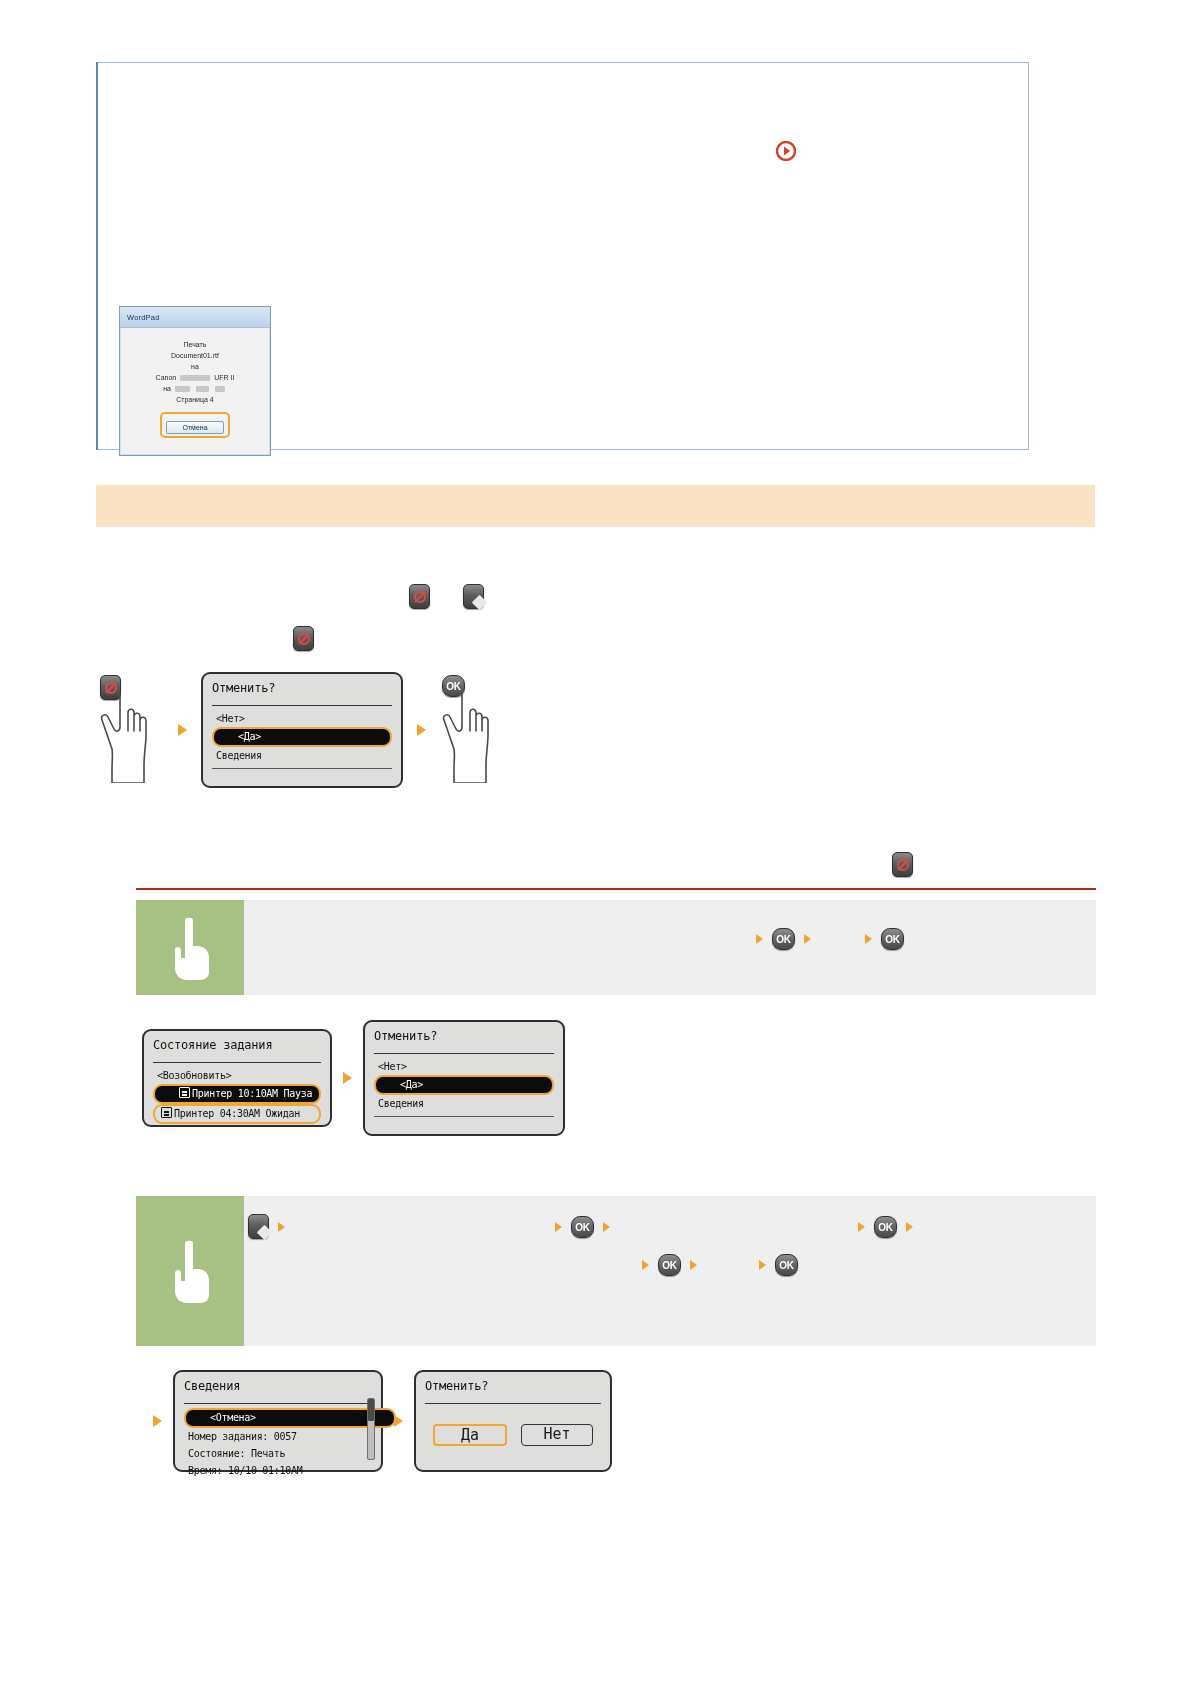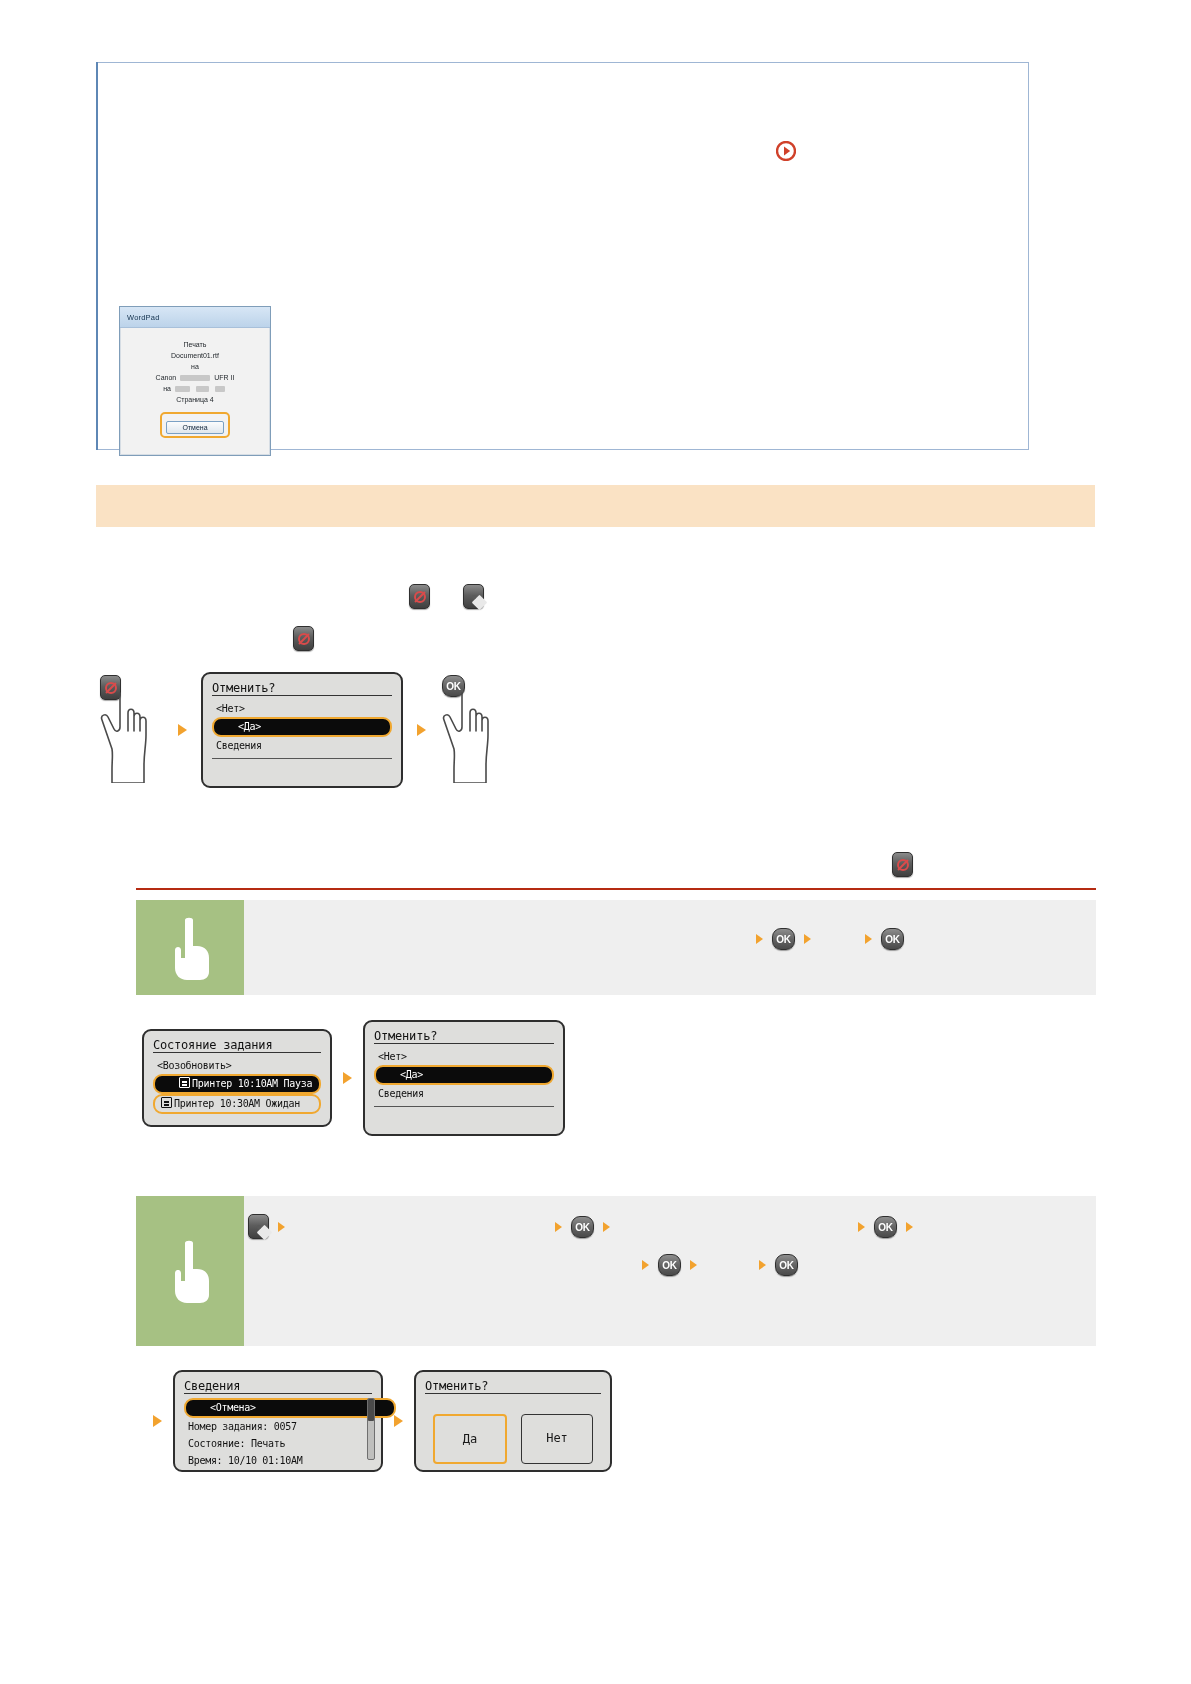--- a/index.html
+++ b/index.html
@@ -247,21 +247,21 @@
     border-radius: 9px;
     box-sizing: border-box;
     position: relative;
     font-family: "DejaVu Sans Mono", monospace;
     padding: 7px 9px 8px 9px;
   }
   .lcd-title {
     font-size: 12px;
     color: #111;
     border-bottom: 1.5px solid #333;
-    padding-bottom: 0;
+    padding-bottom: 10px;
     margin-bottom: 4px;
     white-space: nowrap;
     letter-spacing: -0.2px;
   }
   .lcd-item {
     font-size: 10px;
     color: #111;
     line-height: 17px;
     padding-left: 4px;
     white-space: nowrap;
@@ -332,25 +332,25 @@
   
   .pill-row {
     display: flex;
     gap: 14px;
     justify-content: center;
     margin-top: 20px;
   }
   .pill {
     min-width: 50px;
     text-align: center;
-    font-size: 12px;
+    font-size: 15px;
     border: 1.5px solid #333;
     border-radius: 4px;
     background: #dededc;
-    padding: 16px 10px;
+    padding: 0 10px;
     font-family: "DejaVu Sans Mono", monospace;
   }
   .pill.active {
     border: 2px solid #f0a830;
   }
 
   
   .red-rule {
     position: absolute;
     left: 136px;
@@ -538,21 +538,21 @@
 
 <div class="screens" style="left:142px; top:1020px;">
 
   <div class="lcd" style="width:190px; height:98px;">
     <div class="lcd-title">Состояние задания</div>
     <div class="lcd-item">&lt;Возобновить&gt;</div>
     <div class="lcd-item sel">
       <span class="job-icon"></span><span>Принтер 10:10AM Пауза</span>
     </div>
     <div class="lcd-item boxed">
-      <span class="job-icon"></span><span>Принтер 10:30AM Ожидан</span>
+      <span class="job-icon"></span><span>Принтер 04:30AM Ожидан</span>
     </div>
   </div>
 
   <span class="gap">
     <span class="arrow"></span>
   </span>
 
   <div class="lcd" style="width:202px; height:116px;">
     <div class="lcd-title">Отменить?</div>
     <div class="lcd-item">&lt;Нет&gt;</div>

